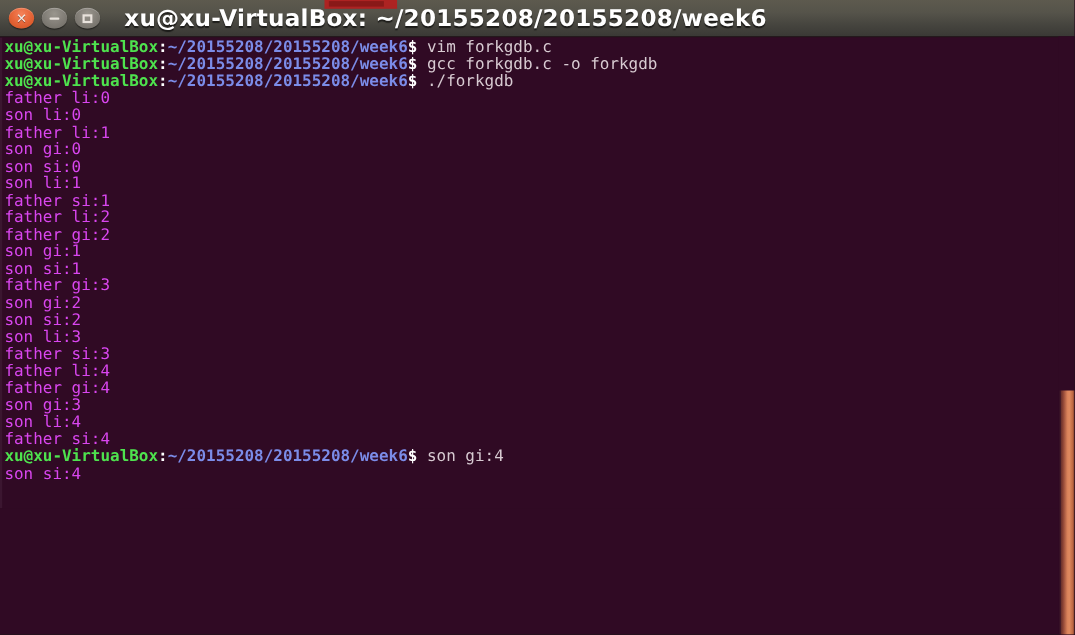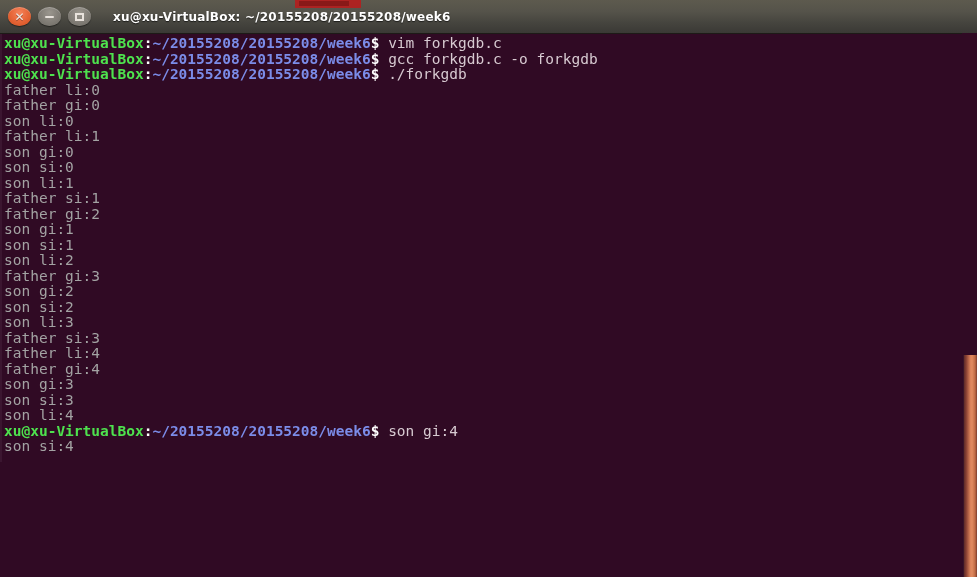--- a/index.html
+++ b/index.html
@@ -81,21 +81,21 @@
     width: 9px; height: 2px; background: #e8e2dc; display:block; border-radius:1px;
   }
   .glyph.sq {
     width: 9px; height: 8px; border: 2px solid #e8e2dc; display:block; box-sizing: border-box;
   }
   .title-text {
     margin-left: 22px;
     color: #ffffff;
     font-family: "DejaVu Sans", sans-serif;
     font-weight: bold;
-    font-size: 12px;
+    font-size: 21px;
     letter-spacing: 0.2px;
     text-shadow: 0 1px 1px rgba(0,0,0,0.6);
     white-space: nowrap;
   }
 
   
   .terminal {
     position: relative;
     height: 428px;
     background: #300a24;
@@ -117,21 +117,21 @@
     white-space: pre;
     color: #d3c6cd;
     padding-left: 3px;
     letter-spacing: 0px;
   }
   .user  { color: #4ee24e; font-weight: bold; }
   .sep   { color: #ffffff; font-weight: bold; }
   .path  { color: #7b8ce8; font-weight: bold; }
   .dollar{ color: #ffffff; font-weight: bold; }
   .cmd   { color: #d7cad1; }
-  .out   { color: #a3a3a3; }
+  .out   { color: #d946ef; }
 
   
   .scrollbar-track {
     position: absolute;
     right: 0;
     top: 33px;
     width: 15px;
     height: 544px;
     background: #300a24;
   }
@@ -165,41 +165,40 @@
     </div>
     <div class="title-text">xu@xu-VirtualBox: ~/20155208/20155208/week6</div>
   </div>
 
   <div class="terminal" id="terminal-body">
     <div class="term-edge"></div>
     <div class="line"><span class="user">xu@xu-VirtualBox</span><span class="sep">:</span><span class="path">~/20155208/20155208/week6</span><span class="dollar">$</span><span class="cmd"> vim forkgdb.c</span></div>
       <div class="line"><span class="user">xu@xu-VirtualBox</span><span class="sep">:</span><span class="path">~/20155208/20155208/week6</span><span class="dollar">$</span><span class="cmd"> gcc forkgdb.c -o forkgdb</span></div>
       <div class="line"><span class="user">xu@xu-VirtualBox</span><span class="sep">:</span><span class="path">~/20155208/20155208/week6</span><span class="dollar">$</span><span class="cmd"> ./forkgdb</span></div>
       <div class="line"><span class="out">father li:0</span></div>
-      <div class="line"><span class="out">father gi:0</span></div>
       <div class="line"><span class="out">son li:0</span></div>
       <div class="line"><span class="out">father li:1</span></div>
       <div class="line"><span class="out">son gi:0</span></div>
       <div class="line"><span class="out">son si:0</span></div>
       <div class="line"><span class="out">son li:1</span></div>
       <div class="line"><span class="out">father si:1</span></div>
+      <div class="line"><span class="out">father li:2</span></div>
       <div class="line"><span class="out">father gi:2</span></div>
       <div class="line"><span class="out">son gi:1</span></div>
       <div class="line"><span class="out">son si:1</span></div>
-      <div class="line"><span class="out">son li:2</span></div>
       <div class="line"><span class="out">father gi:3</span></div>
       <div class="line"><span class="out">son gi:2</span></div>
       <div class="line"><span class="out">son si:2</span></div>
       <div class="line"><span class="out">son li:3</span></div>
       <div class="line"><span class="out">father si:3</span></div>
       <div class="line"><span class="out">father li:4</span></div>
       <div class="line"><span class="out">father gi:4</span></div>
       <div class="line"><span class="out">son gi:3</span></div>
-      <div class="line"><span class="out">son si:3</span></div>
       <div class="line"><span class="out">son li:4</span></div>
+      <div class="line"><span class="out">father si:4</span></div>
       <div class="line"><span class="user">xu@xu-VirtualBox</span><span class="sep">:</span><span class="path">~/20155208/20155208/week6</span><span class="dollar">$</span><span class="cmd"> son gi:4</span></div>
       <div class="line"><span class="out">son si:4</span></div>
   </div>
 
   <div class="scrollbar-track">
     <div class="scrollbar-thumb"></div>
   </div>
 
 </div>
 

